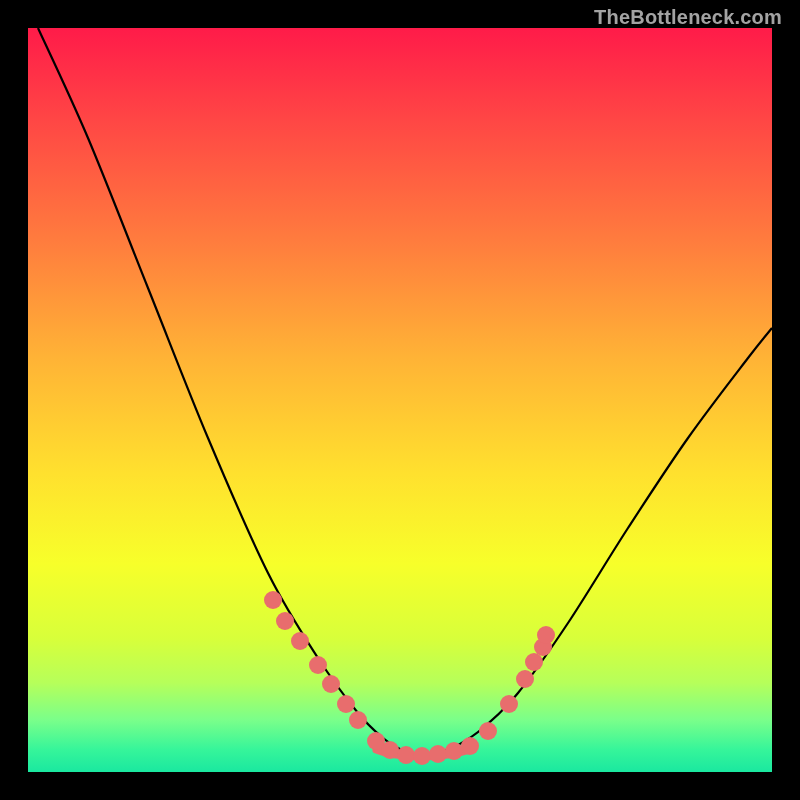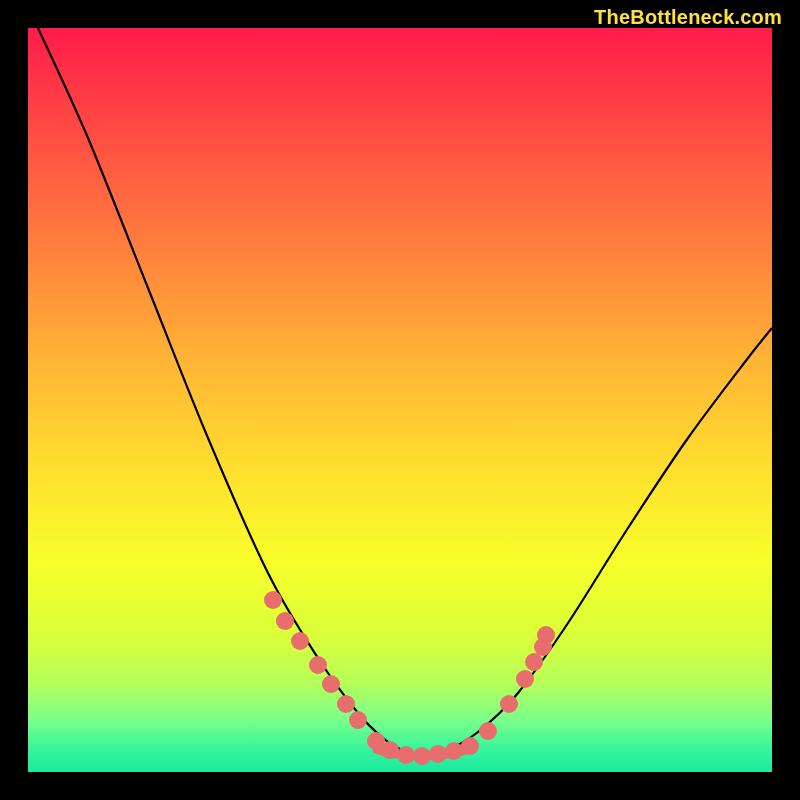--- a/index.html
+++ b/index.html
@@ -29,21 +29,21 @@
       #36f59a 97%,
       #1ae8a0 100%);
   }
   .watermark {
     position: absolute;
     top: 6px;
     right: 18px;
     font-family: Arial, Helvetica, sans-serif;
     font-size: 20px;
     font-weight: bold;
-    color: #fde047;
+    color: #a3a3a3;
     letter-spacing: 0.2px;
   }
   svg {
     position: absolute;
     left: 0;
     top: 0;
   }
 </style>
 </head>
 <body>

